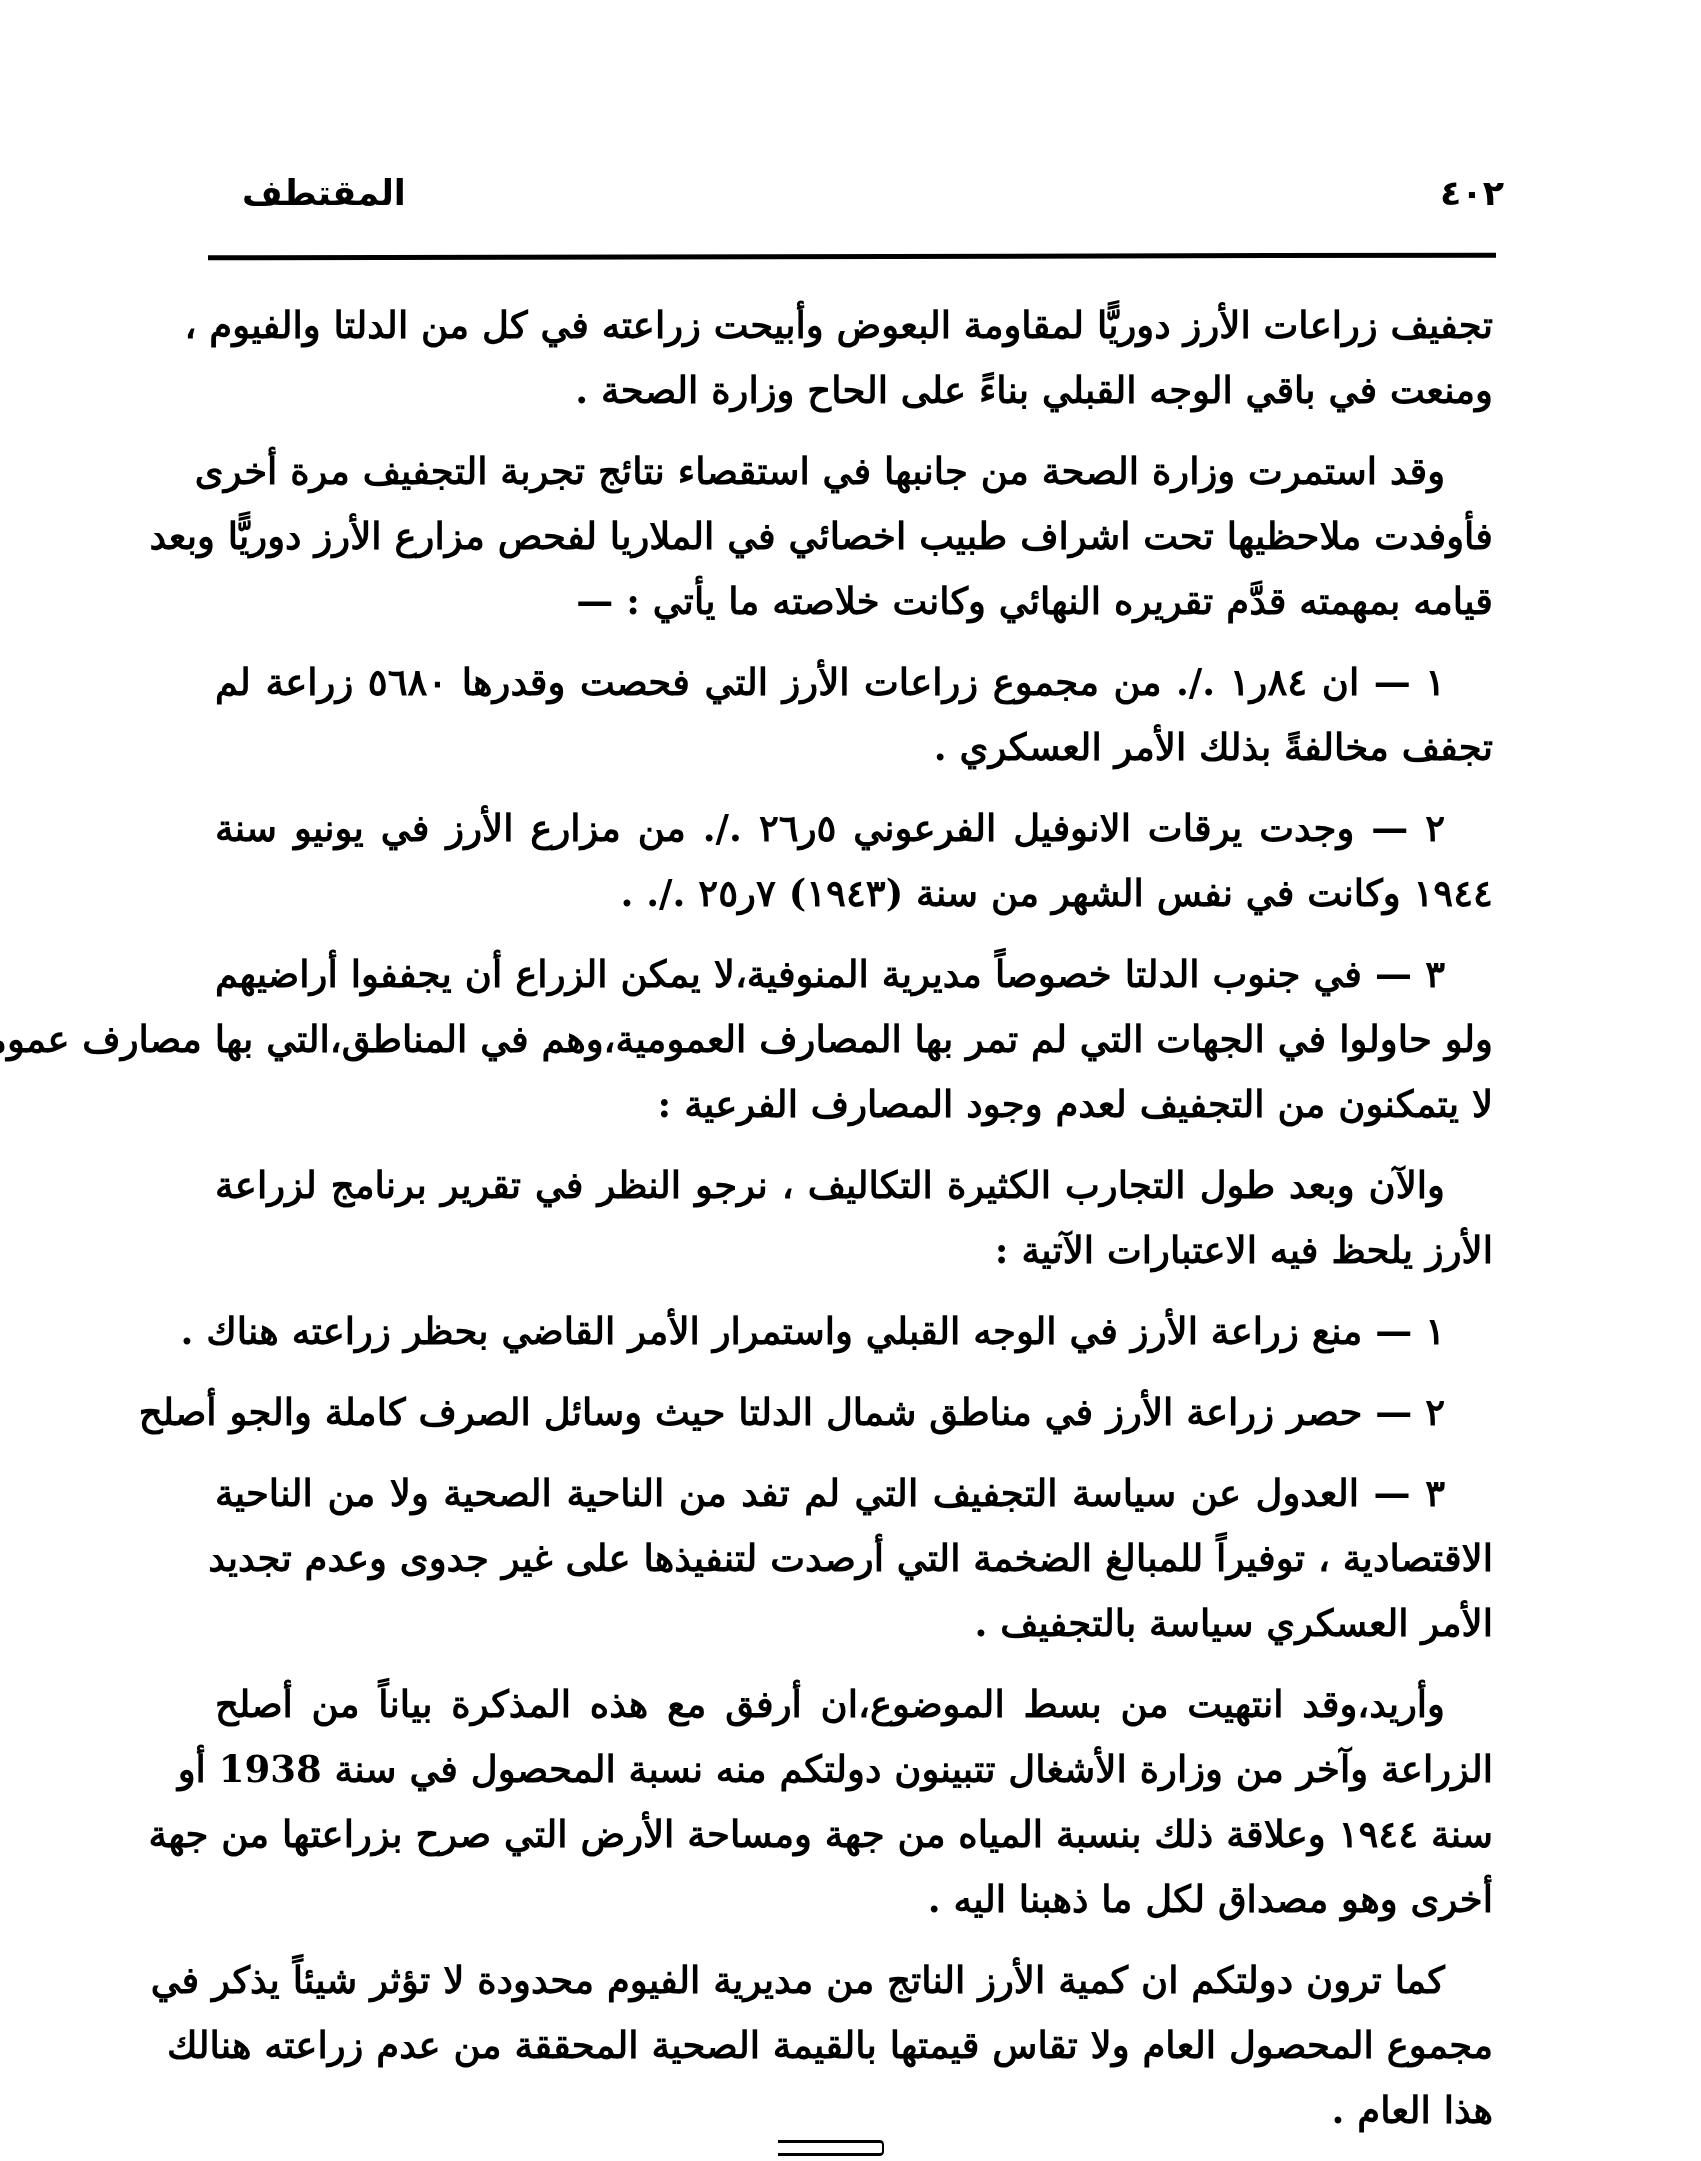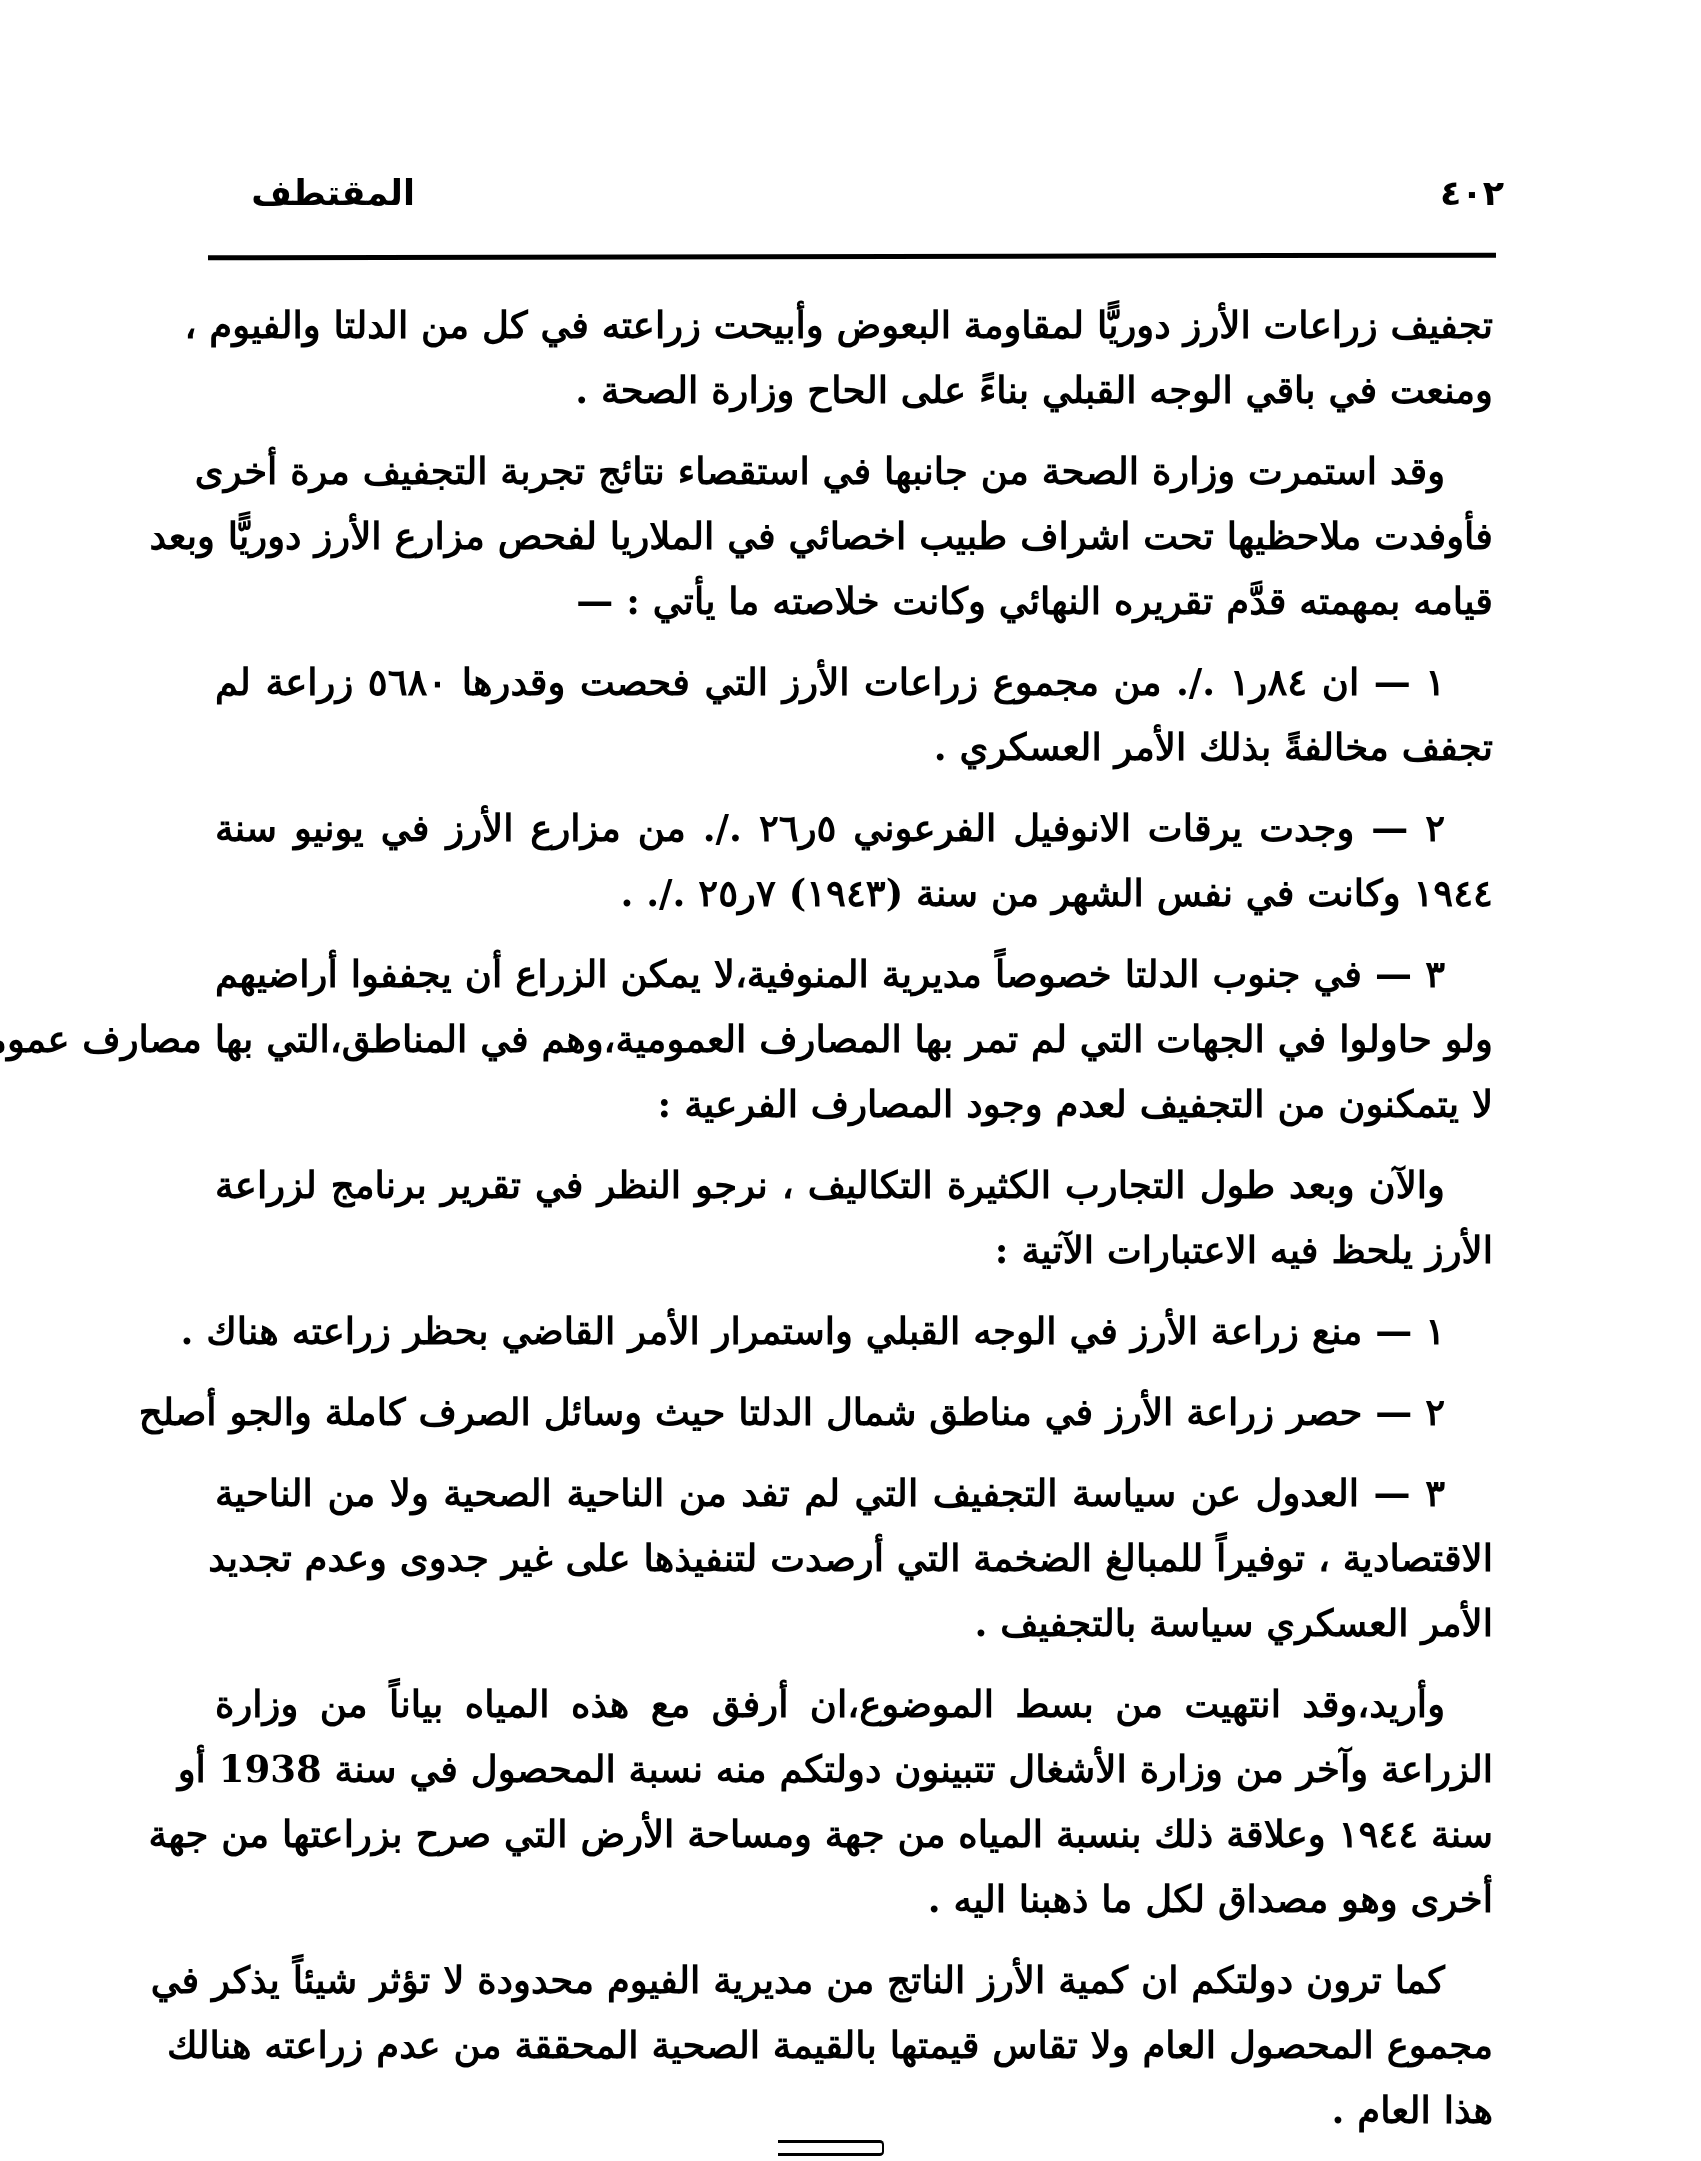--- a/index.html
+++ b/index.html
@@ -8,21 +8,21 @@
       font-family: "DejaVu Sans", sans-serif; color: #000;
     }
     .page { position: absolute; left: 0; top: 0; width: 1702px; height: 2340px; }
     .header {
       position: absolute; left: 242px; top: 160px; width: 1262px; height: 65px;
       direction: rtl; display: flex; justify-content: space-between; align-items: center;
       font-weight: bold; font-size: 35px;
     }
     .header .pn { width: 130px; }
     .header .sec { flex: 1; text-align: center; }
-    .header .jn { width: 173px; text-align: right; }
+    .header .jn { width: 173px; text-align: left; }
     .rule-top {
       position: absolute; left: 208px; top: 254px; width: 1288px; height: 5.2px; background: #000;
       transform: rotate(-0.12deg);
     }
     .body {
       position: absolute; left: 199px; top: 277px; width: 1310px;
       direction: rtl; font-family: "DejaVu Serif", serif; font-weight: bold;
       font-size: 37px; line-height: 65px; text-align: justify;
     }
     .para { margin: 16px; }
@@ -79,21 +79,21 @@
       </div>
       <div class="para">
         <span class="line last indent">٢ — حصر زراعة الأرز في مناطق شمال الدلتا حيث وسائل الصرف كاملة والجو أصلح</span>
       </div>
       <div class="para">
         <span class="line indent">٣ — العدول عن سياسة التجفيف التي لم تفد من الناحية الصحية ولا من الناحية</span>
         <span class="line">الاقتصادية ، توفيراً للمبالغ الضخمة التي أرصدت لتنفيذها على غير جدوى وعدم تجديد</span>
         <span class="line last">الأمر العسكري سياسة بالتجفيف .</span>
       </div>
       <div class="para">
-        <span class="line indent">وأريد،وقد انتهيت من بسط الموضوع،ان أرفق مع هذه المياه بياناً من وزارة</span>
+        <span class="line indent">وأريد،وقد انتهيت من بسط الموضوع،ان أرفق مع هذه المذكرة بياناً من أصلح</span>
         <span class="line">الزراعة وآخر من وزارة الأشغال تتبينون دولتكم منه نسبة المحصول في سنة 1938 أو</span>
         <span class="line">سنة ١٩٤٤ وعلاقة ذلك بنسبة المياه من جهة ومساحة الأرض التي صرح بزراعتها من جهة</span>
         <span class="line last">أخرى وهو مصداق لكل ما ذهبنا اليه .</span>
       </div>
       <div class="para">
         <span class="line indent">كما ترون دولتكم ان كمية الأرز الناتج من مديرية الفيوم محدودة لا تؤثر شيئاً يذكر في</span>
         <span class="line">مجموع المحصول العام ولا تقاس قيمتها بالقيمة الصحية المحققة من عدم زراعته هنالك</span>
         <span class="line last">هذا العام .</span>
       </div>
     </div>

